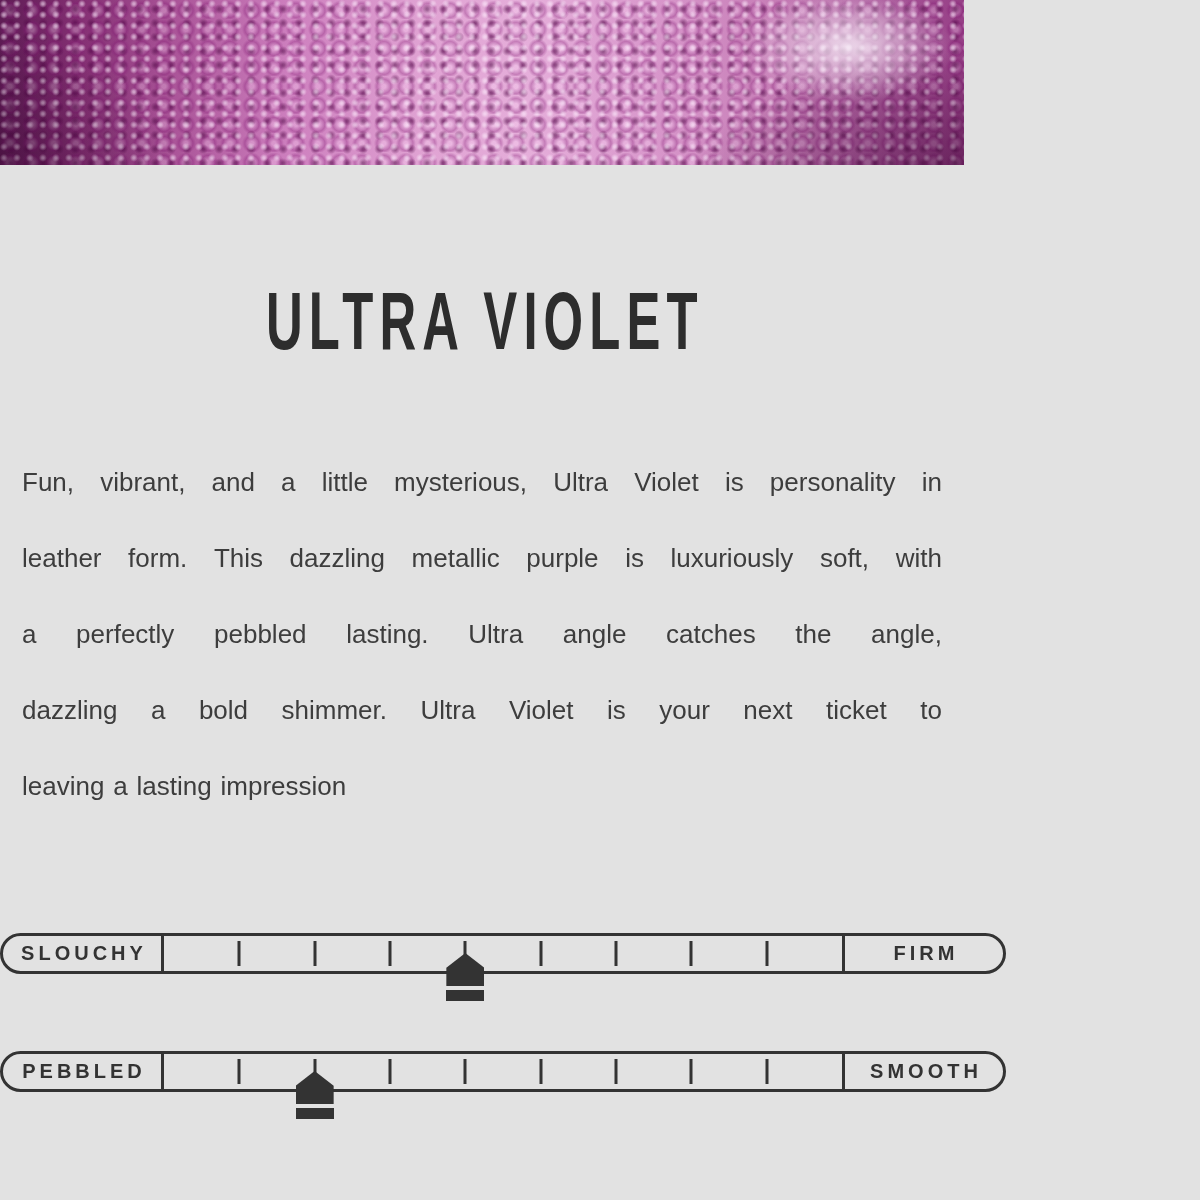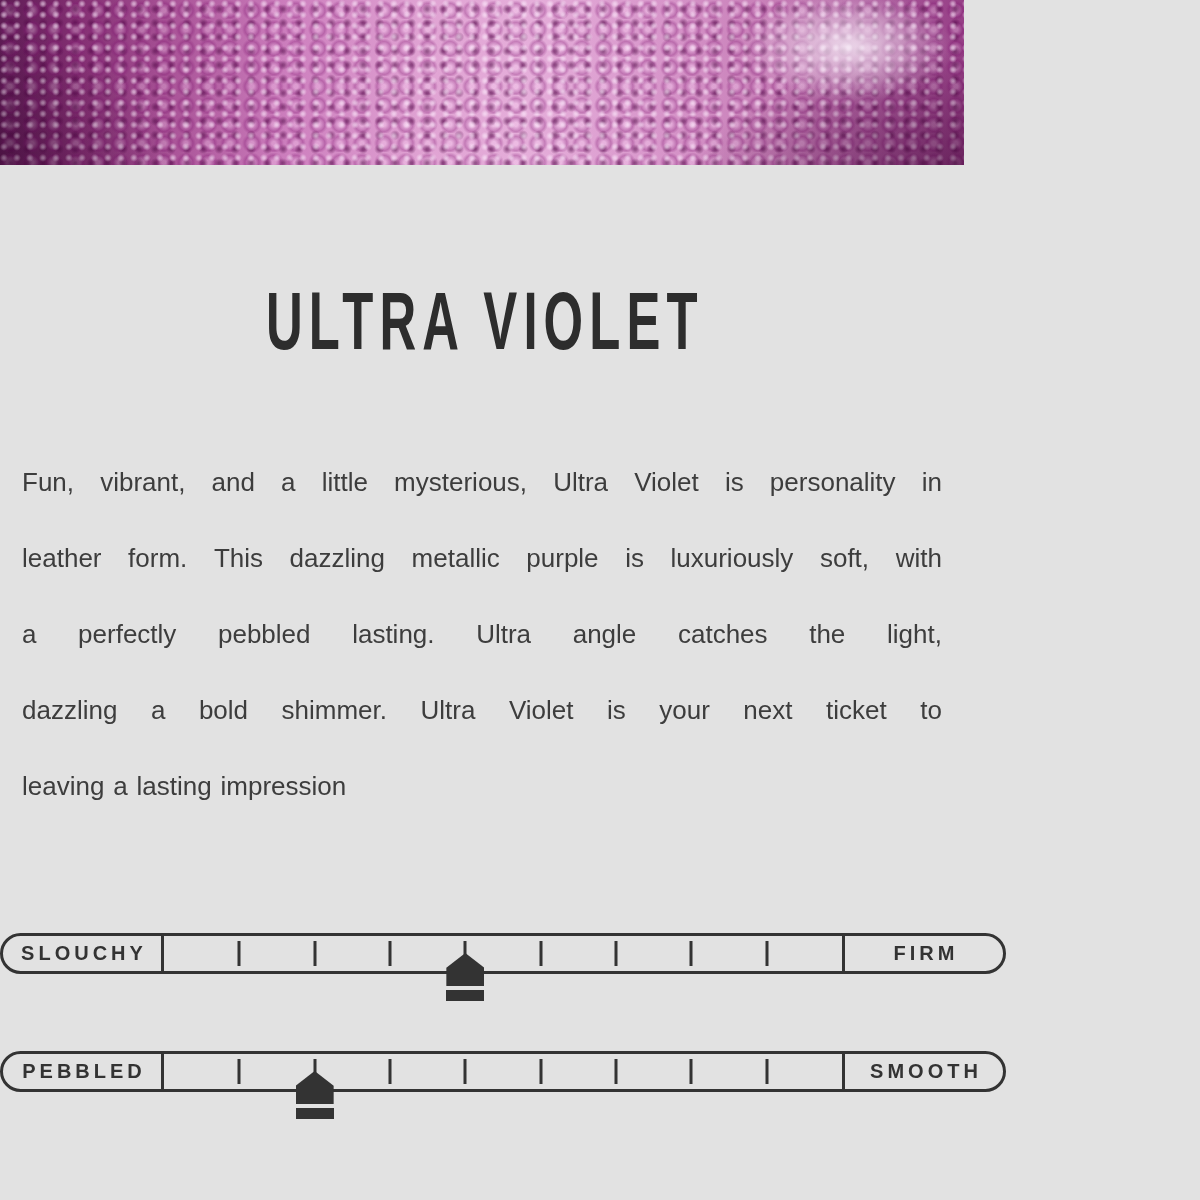--- a/index.html
+++ b/index.html
@@ -121,21 +121,21 @@
       </div>
       <div class="para-line">
         <span>a</span>
         <span>perfectly</span>
         <span>pebbled</span>
         <span>lasting.</span>
         <span>Ultra</span>
         <span>angle</span>
         <span>catches</span>
         <span>the</span>
-        <span>light,</span>
+        <span>angle,</span>
       </div>
       <div class="para-line">
         <span>dazzling</span>
         <span>a</span>
         <span>bold</span>
         <span>shimmer.</span>
         <span>Ultra</span>
         <span>Violet</span>
         <span>is</span>
         <span>your</span>

